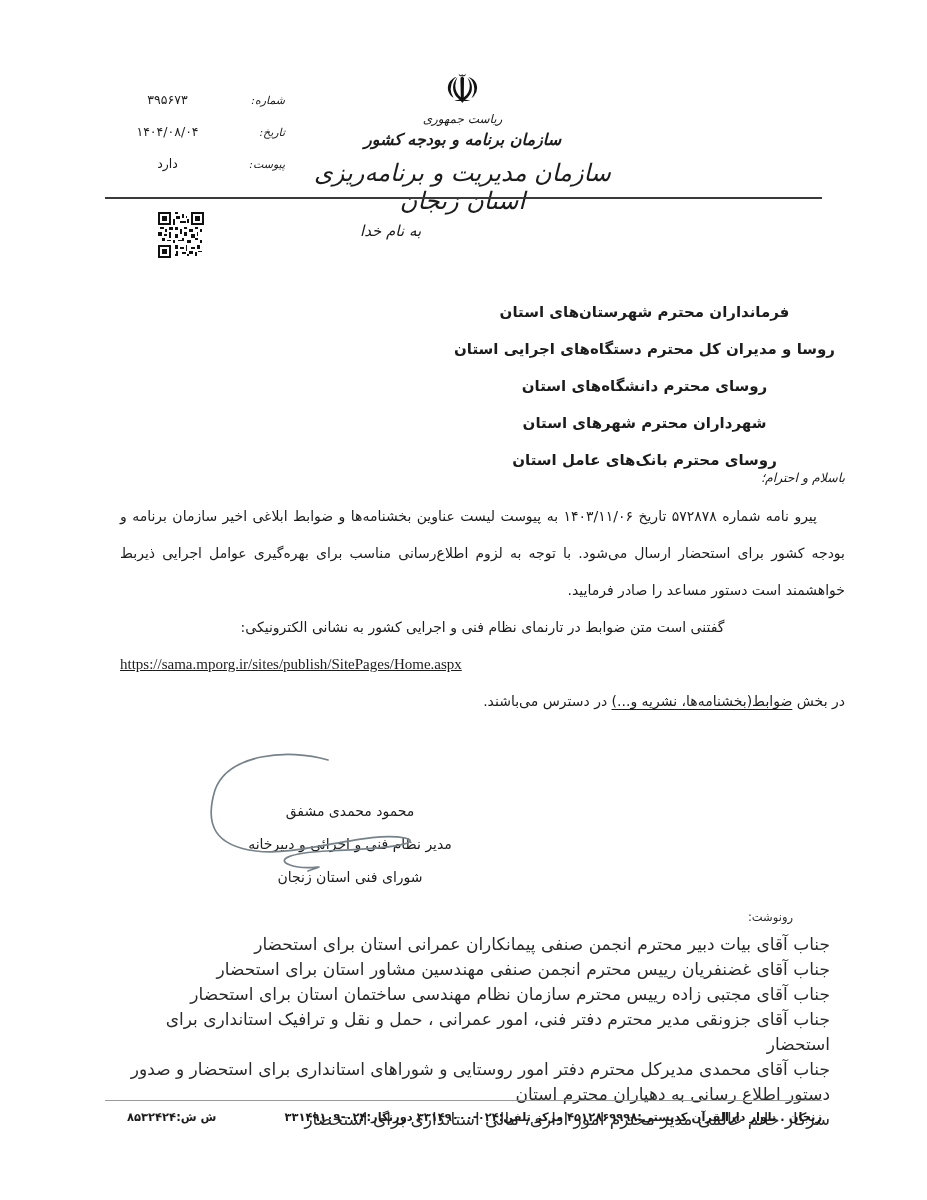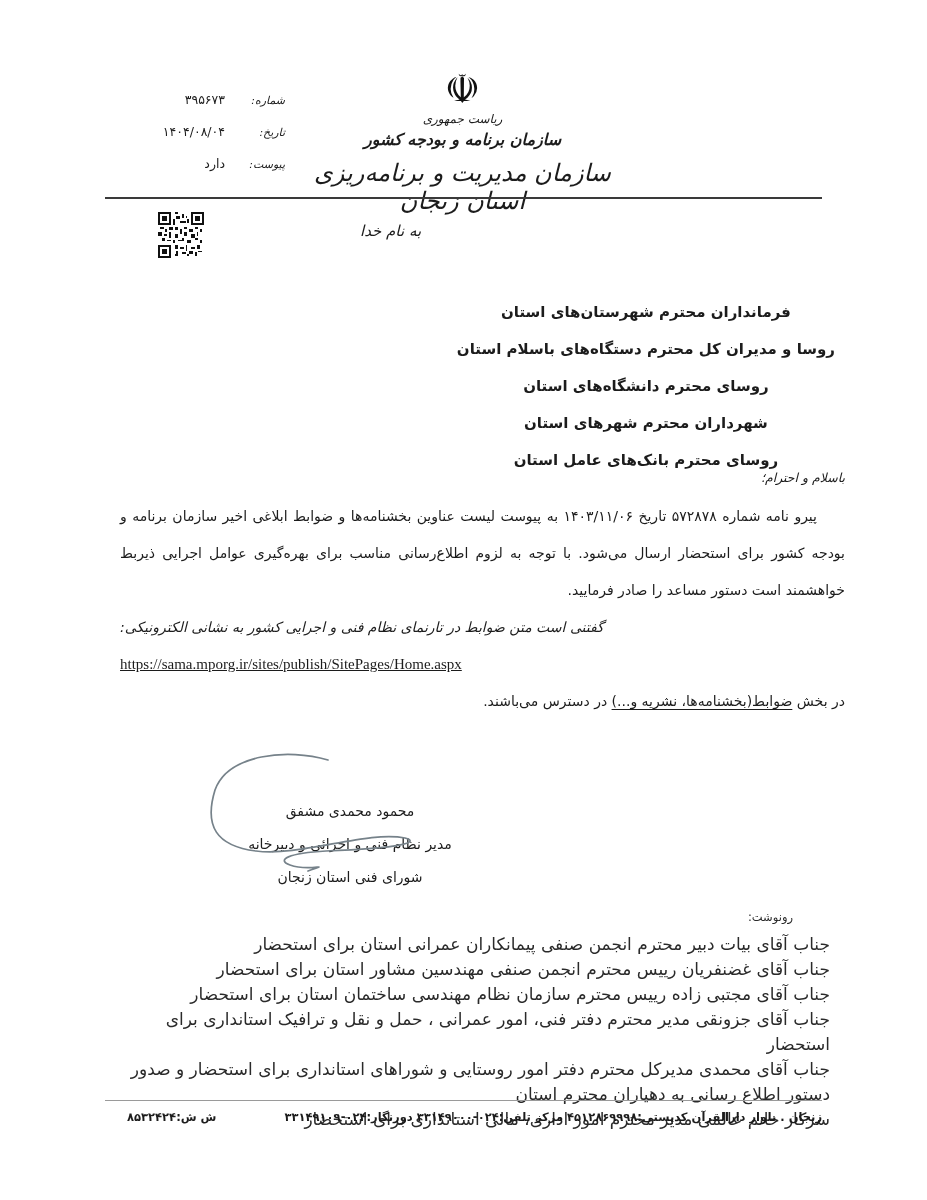--- a/index.html
+++ b/index.html
@@ -15,39 +15,39 @@
   .letterhead { position:absolute; top:68px; left:295px; width:335px; text-align:center; }
   .emblem { font-size:40px; line-height:42px; color:#111; }
   .lh1 { font-size:12px; margin-top:2px; font-style:italic; }
   .lh2 { font-size:16px; font-weight:bold; margin-top:4px; font-style:italic; }
   .lh3 { font-size:24px; font-weight:normal; margin-top:10px; font-style:italic; }
 
   
   .meta { position:absolute; top:92px; left:85px; width:200px; font-size:12px; }
   .meta-row { display:flex; align-items:baseline; margin-bottom:17px; }
   .meta-label { width:60px; text-align:right; font-size:11px; font-style:italic; color:#222; }
-  .meta-value { width:115px; font-size:12.5px; }
+  .meta-value { width:115px; text-align:center; font-size:12.5px; }
 
   .rule-top { position:absolute; top:197px; left:105px; right:105px; border-top:2px solid #3a3a3a; }
 
   
   .besmellah { position:absolute; top:222px; left:360px; width:170px; text-align:left;
                font-size:15px; font-style:italic; }
   .qr { position:absolute; top:212px; left:158px; width:46px; height:46px; }
 
   
   .recipients { position:absolute; top:294px; right:92px; text-align:center;
                 font-weight:bold; font-size:15px; line-height:37px; }
 
   .salutation { position:absolute; top:470px; right:82px; font-size:12.5px; font-style:italic; }
 
   
   .body-block { position:absolute; top:498px; right:82px; left:120px; font-size:14px; line-height:37px; }
   .body-par { text-align:justify; text-indent:28px; }
-  .note-line { text-align:left;font-style:italic; }
+  .note-line { text-align:center; }
   .url-line { direction:ltr; text-align:left; font-family:"Liberation Serif", serif;
               font-size:15px; }
   .url-line a { color:#1c1c1c; text-decoration:underline; }
   .avail-line { text-align:right; }
   .u { text-decoration:underline; text-underline-offset:3px; }
 
   
   .signature { position:absolute; top:795px; left:205px; width:290px; text-align:center;
                font-weight:normal; font-size:14px; line-height:33px; }
   .sig-svg { position:absolute; top:750px; left:168px; width:335px; height:135px; pointer-events:none; }
@@ -152,21 +152,21 @@
       <rect x="2" y="2" width="3" height="3"></rect>
         <rect x="20" y="2" width="3" height="3"></rect>
       <rect x="2" y="20" width="3" height="3"></rect>
     </g>
   </svg>
 
   <div class="besmellah">به نام خدا</div>
 
   <div class="recipients">
     <div>فرمانداران محترم شهرستان‌های استان</div>
-    <div>روسا و مدیران کل محترم دستگاه‌های باسلام استان</div>
+    <div>روسا و مدیران کل محترم دستگاه‌های اجرایی استان</div>
     <div>روسای محترم دانشگاه‌های استان</div>
     <div>شهرداران محترم شهرهای استان</div>
     <div>روسای محترم بانک‌های عامل استان</div>
   </div>
 
   <div class="salutation">باسلام و احترام؛</div>
 
   <div class="body-block">
     <div class="body-par">پیرو نامه شماره ۵۷۲۸۷۸ تاریخ ۱۴۰۳/۱۱/۰۶ به پیوست لیست عناوین بخشنامه‌ها و ضوابط ابلاغی اخیر سازمان برنامه و بودجه کشور برای استحضار ارسال می‌شود. با توجه به لزوم اطلاع‌رسانی مناسب برای بهره‌گیری عوامل اجرایی ذیربط خواهشمند است دستور مساعد را صادر فرمایید.</div>
     <div class="note-line">گفتنی است متن ضوابط در تارنمای نظام فنی و اجرایی کشور به نشانی الکترونیکی:</div>

